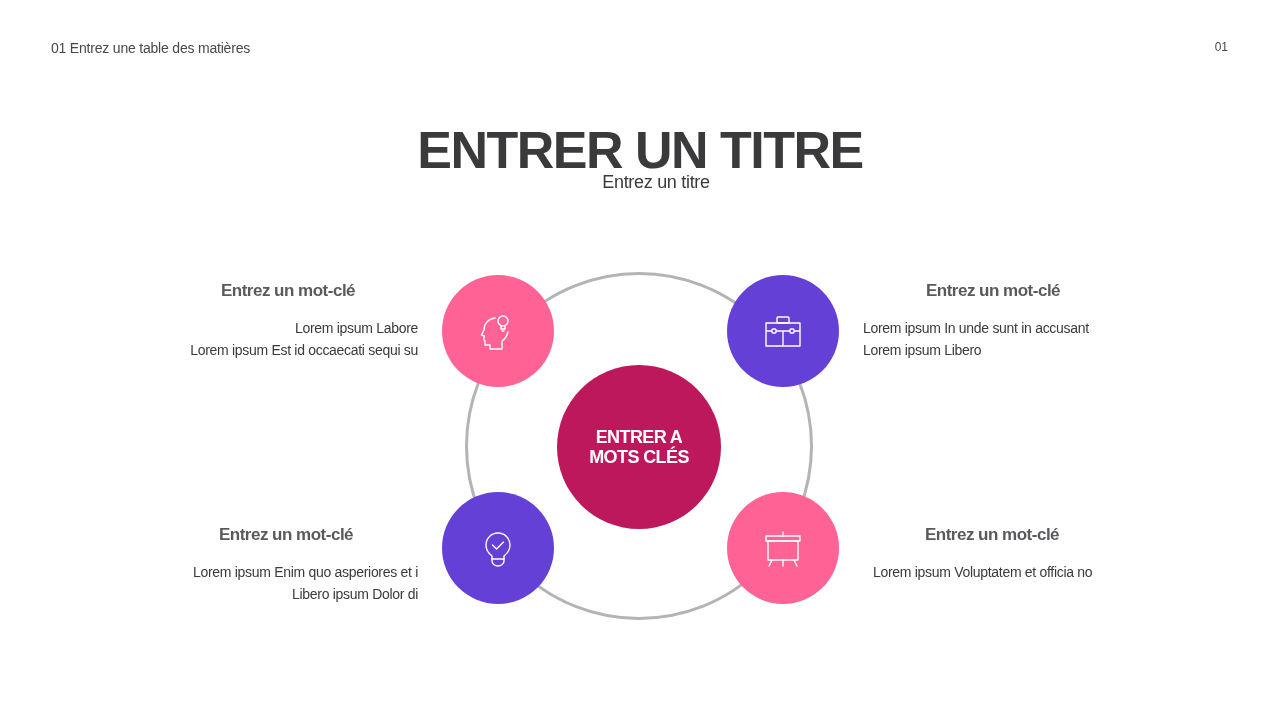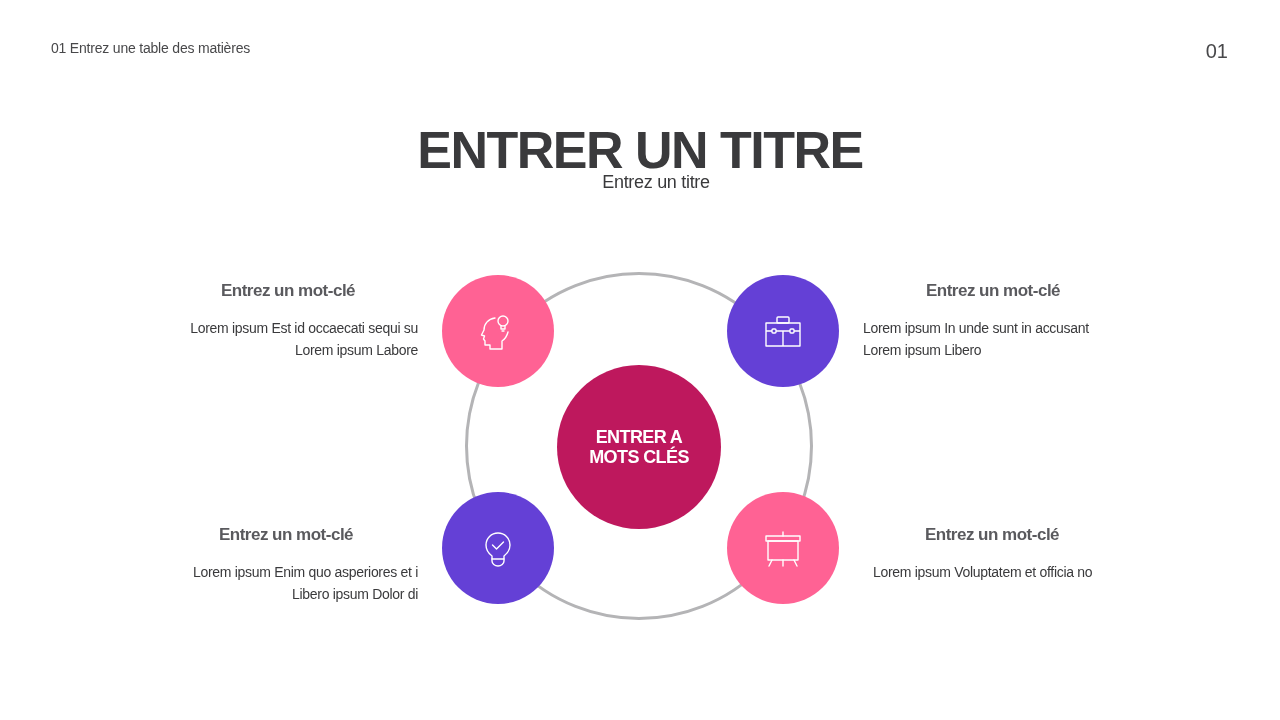--- a/index.html
+++ b/index.html
@@ -1,19 +1,19 @@
 <!DOCTYPE html>
 <html><head>
 <meta charset="utf-8">
 <style>
   * { margin: 0; padding: 0; box-sizing: border-box; }
   html, body { width: 1280px; height: 720px; overflow: hidden; background: #ffffff; }
   body { position: relative; font-family: "Liberation Sans", "DejaVu Sans", sans-serif; color: #3a3a3c; }
   .toc { position: absolute; left: 51px; top: 40px; font-size: 14px; color: #48484a; letter-spacing: -0.2px; }
-  .pagenum { position: absolute; right: 52px; top: 40px; font-size: 20px; color: #48484a; }
+  .pagenum { position: absolute; right: 52px; top: 40px; font-size: 12px; color: #48484a; }
   .title { position: absolute; left: 0; width: 1280px; top: 120px; text-align: center; font-size: 52px; font-weight: 700; color: #3a3a3c; letter-spacing: -1.5px; }
   .subtitle { position: absolute; left: 16px; width: 1280px; top: 172px; text-align: center; font-size: 18px; color: #3a3a3c; letter-spacing: -0.3px; }
   .ring { position: absolute; left: 465px; top: 272px; width: 348px; height: 348px; border-radius: 50%; border: 3px solid #b4b4b6; }
   .node { position: absolute; width: 112px; height: 112px; border-radius: 50%; display: flex; align-items: center; justify-content: center; }
   .node svg { width: 42px; height: 42px; }
   .center { position: absolute; left: 557px; top: 365px; width: 164px; height: 164px; border-radius: 50%; background: #be185d; display: flex; align-items: center; justify-content: center; text-align: center; }
   .center span { color: #ffffff; font-weight: 700; font-size: 18px; line-height: 20px; letter-spacing: -0.6px; white-space: pre-line; }
   .item { position: absolute; width: 260px; }
   .item .kw { font-size: 17px; font-weight: 700; color: #5a5a5e; letter-spacing: -0.5px; margin-bottom: 16px; text-align: center; }
   .item .desc { font-size: 14px; line-height: 22px; color: #3a3a3c; letter-spacing: -0.3px; }
@@ -68,22 +68,22 @@
   <svg viewBox="0 0 42 42" fill="none" stroke="#ffffff" stroke-width="1.4" stroke-linecap="round" stroke-linejoin="round">
     <path d="M21 5 L21 9"></path>
     <rect x="4" y="9" width="34" height="5"></rect>
     <rect x="6" y="14" width="30" height="19"></rect>
     <path d="M10 33 L7 39 M21 33 L21 39 M32 33 L35 39"></path>
   </svg>
 </div>
 
 <div class="item left" style="left:158px; top:281px;">
   <div class="kw">Entrez un mot-clé</div>
+  <div class="desc">Lorem ipsum Labore</div>
   <div class="desc">Lorem ipsum Est id occaecati sequi su</div>
-  <div class="desc">Lorem ipsum Labore</div>
 </div>
 
 <div class="item right" style="left:863px; top:281px;">
   <div class="kw">Entrez un mot-clé</div>
   <div class="desc">Lorem ipsum In unde sunt in accusant</div>
   <div class="desc">Lorem ipsum Libero</div>
 </div>
 
 <div class="item left" style="left:156px; top:525px;">
   <div class="kw">Entrez un mot-clé</div>

